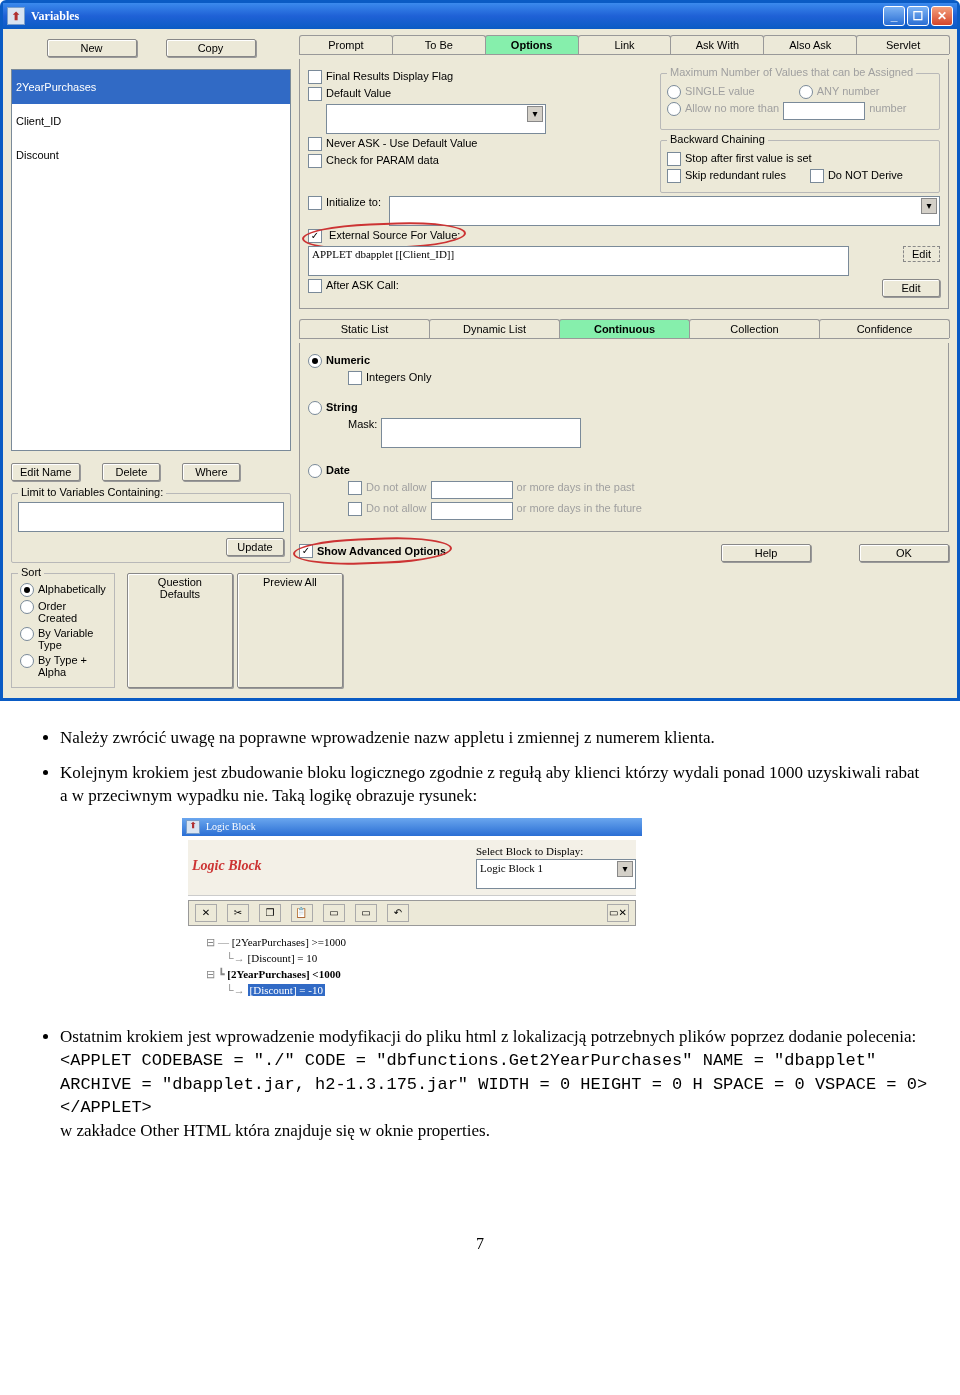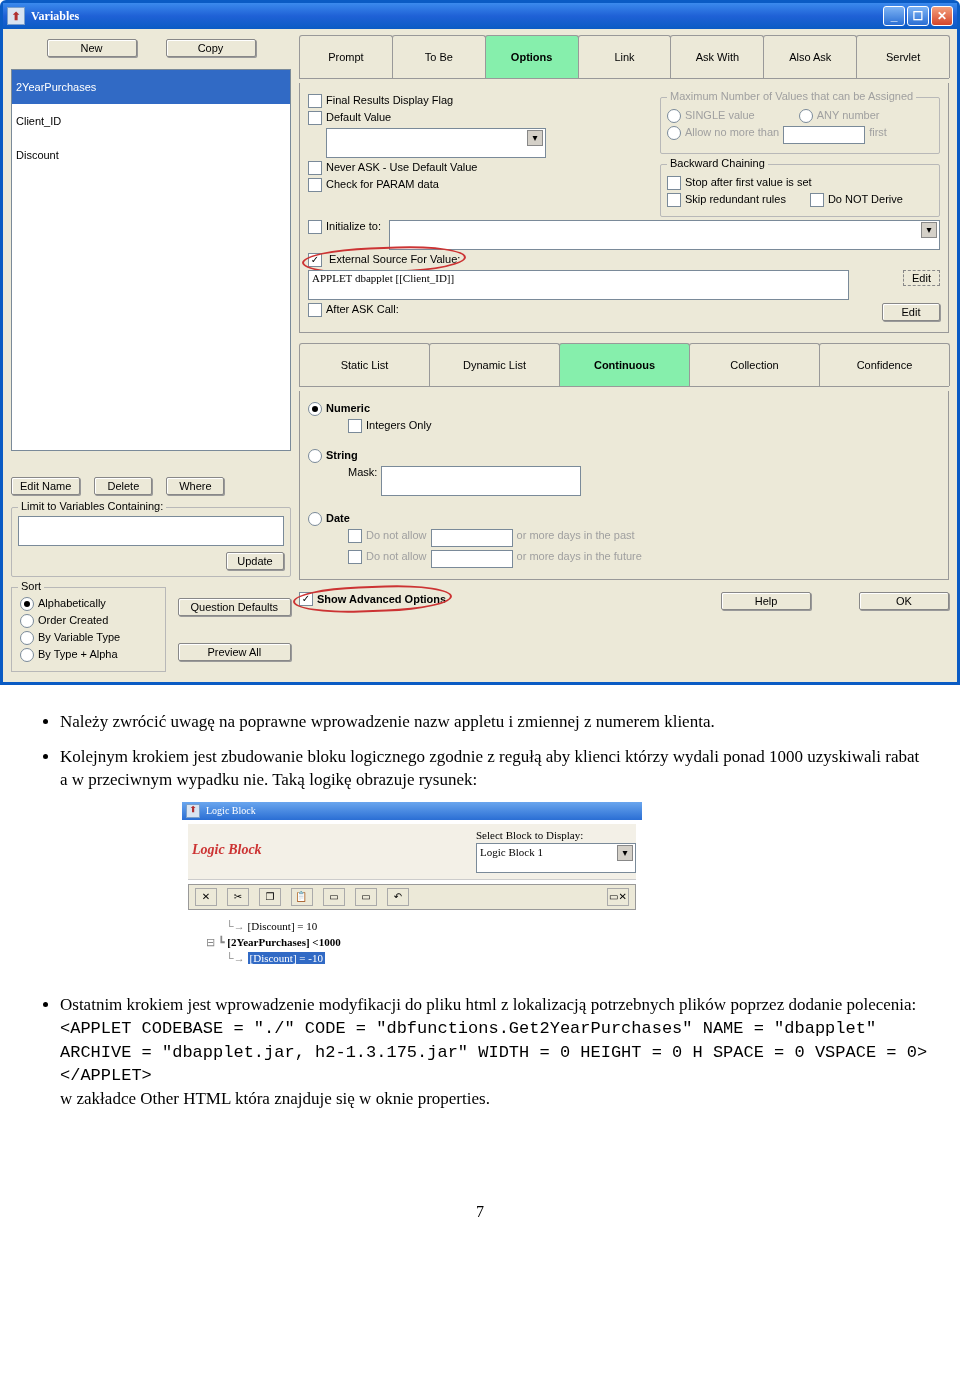--- a/index.html
+++ b/index.html
@@ -11,38 +11,38 @@
 .min,.max{background:linear-gradient(#7DB3F4,#2A6ED4)}
 .close{background:linear-gradient(#F4A07D,#D4452A)}
 .body{padding:6px 8px 10px 8px;display:flex;gap:8px}
 .left{width:280px;display:flex;flex-direction:column;gap:6px}
 .btnrow{display:flex;gap:29px;justify-content:center;margin:4px 0 6px}
 .btn{background:#ECE9D8;border:1px solid #888;border-radius:2px;padding:2px 12px;min-width:64px;text-align:center;box-shadow:inset 1px 1px #fff, 1px 1px #999}
 .btn.small{min-width:40px;padding:2px 8px}
 .listbox{background:#fff;border:1px solid #7A8A99;flex:1;min-height:380px}
 .listitem{padding:11px 4px}
 .listitem.sel{background:#316AC5;color:#fff}
-.leftbtm{display:flex;gap:14px;margin-top:20px}
+.leftbtm{display:flex;gap:22px;margin-top:6px}
 .groupbox{border:1px solid #B8B8B8;border-radius:2px;padding:8px 6px 6px;position:relative;margin-top:6px}
 .groupbox .legend{position:absolute;top:-8px;left:6px;background:#ECE9D8;padding:0 3px;font-size:11px}
 .textin{background:#fff;border:1px solid #7A8A99;height:30px;width:100%;box-sizing:border-box}
 .right{flex:1;display:flex;flex-direction:column;gap:4px}
 .tabs{display:flex;border-bottom:1px solid #999}
-.tab{flex:1;text-align:center;border:1px solid #999;border-bottom:none;margin-right:-1px;padding:15px 0;background:#ECE9D8;border-radius:3px 3px 0 0}
+.tab{flex:1;text-align:center;border:1px solid #999;border-bottom:none;margin-right:-1px;padding:3px 0;background:#ECE9D8;border-radius:3px 3px 0 0}
 .tab.active{font-weight:bold;background:#86efac}
 .panel{border:1px solid #999;border-top:none;padding:8px;background:#ECE9D8}
 .row{display:flex;align-items:flex-start;gap:4px;margin:3px 0}
 .chk{width:12px;height:12px;border:1px solid #7A8A99;background:#fff;display:inline-flex;align-items:center;justify-content:center;font-size:10px;line-height:1;flex:none}
 .chk.ck::before{content:"✓";color:#000}
 .rad{width:12px;height:12px;border:1px solid #7A8A99;border-radius:50%;background:#fff;display:inline-flex;align-items:center;justify-content:center;flex:none}
 .rad.ck::before{content:"";width:6px;height:6px;background:#000;border-radius:50%}
 .disabled{color:#A0A0A0}
 .ddl{position:relative}
 .ddl::after{content:"▾";position:absolute;right:2px;top:1px;background:#D4D0C8;border:1px solid #888;width:14px;text-align:center;height:14px;font-size:10px;line-height:14px}
-.flexcol{display:flex;flex-direction:column;gap:4px}
+.flexcol{display:flex;gap:4px}
 .circ-red{position:relative}
 .circ-red::after{content:"";position:absolute;border:2px solid #C33;border-radius:50%/60%;left:-6px;top:-6px;right:-6px;bottom:-6px;transform:rotate(-2deg)}
 .bottom{display:flex;gap:12px;margin-top:4px}
 .sortbox{border:1px solid #B8B8B8;padding:6px 8px 6px 8px;position:relative;flex:1}
 .sortbox .legend{position:absolute;top:-8px;left:6px;background:#ECE9D8;padding:0 3px}
 .doc{font-family:"Times New Roman",serif;font-size:17px;line-height:1.35;padding:16px 30px 20px 40px}
 .doc ul{list-style:disc;padding-left:20px;margin:0}
 .doc li{margin-bottom:12px}
 .mono{font-family:"Courier New",monospace}
 .logicblock{margin:8px 0 8px 120px;width:460px;border:2px solid #fff}
@@ -167,21 +167,21 @@
               <div class="row">
                   <span class="rad"></span>
                   <span>SINGLE value</span>
                 <span style="margin-left:40px" class="rad"></span>
                   <span>ANY number</span>
                 </div>
               <div class="row">
                   <span class="rad"></span>
                   <span>Allow no more than</span>
                   <div class="textsm"></div>
-                  <span>first</span>
+                  <span>number</span>
                 </div>
             </div>
             <div class="groupbox" style="margin-top:10px">
               <span class="legend">Backward Chaining</span>
               <div class="row">
                   <span class="chk"></span>
                   <span>Stop after first value is set</span>
                 </div>
               <div class="row">
                   <span class="chk"></span>
@@ -298,20 +298,21 @@
             <div class="tbtn">✂</div>
             <div class="tbtn">❐</div>
             <div class="tbtn">📋</div>
             <div class="tbtn">▭</div>
             <div class="tbtn">▭</div>
             <div class="tbtn">↶</div>
             <div style="flex:1"></div>
             <div class="tbtn">▭✕</div>
           </div>
           <div class="tree">
+            <div class="l1"><span class="arrow">⊟ —</span> <span>[2YearPurchases] &gt;=1000</span></div>
             <div class="l2"><span class="arrow">└→</span> <span>[Discount] = 10</span></div>
             <div class="l1"><span class="arrow">⊟ ┗</span> <b>[2YearPurchases] &lt;1000</b></div>
             <div class="l2"><span class="arrow">└→</span> <span class="sel2">[Discount] = -10</span></div>
           </div>
         </div>
       </div>
     </li>
     <li>
       <span>Ostatnim krokiem jest wprowadzenie modyfikacji do pliku html z lokalizacją potrzebnych plików poprzez dodanie polecenia:</span><br>
       <span class="mono">&lt;APPLET CODEBASE = "./" CODE = "dbfunctions.Get2YearPurchases" NAME = "dbapplet" ARCHIVE = "dbapplet.jar, h2-1.3.175.jar" WIDTH = 0 HEIGHT = 0 H SPACE = 0 VSPACE = 0&gt;&lt;/APPLET&gt;</span><br>

